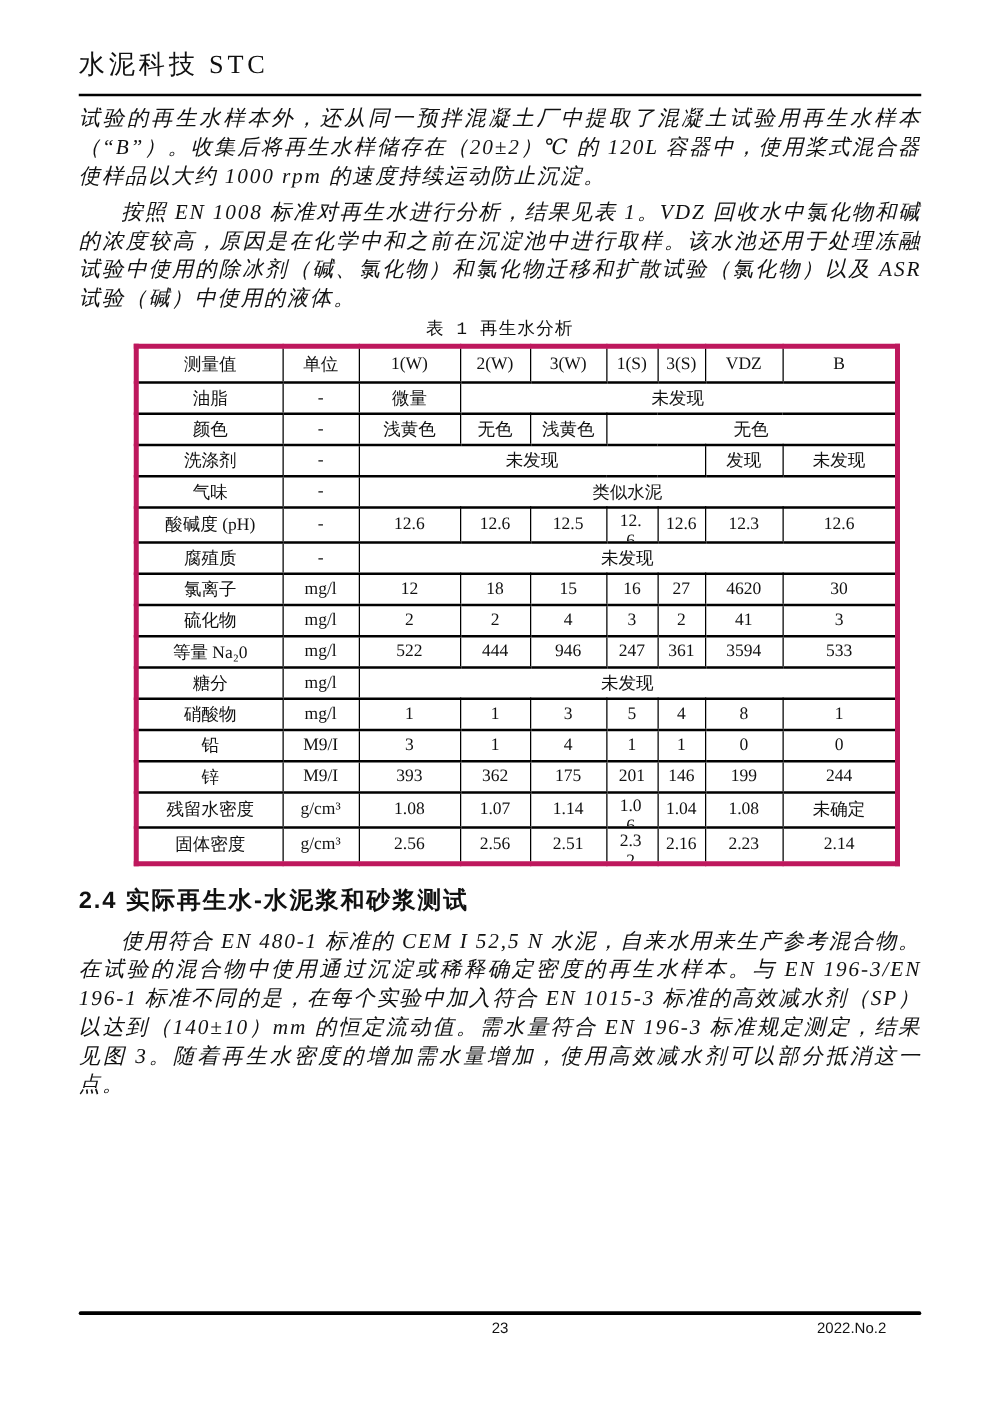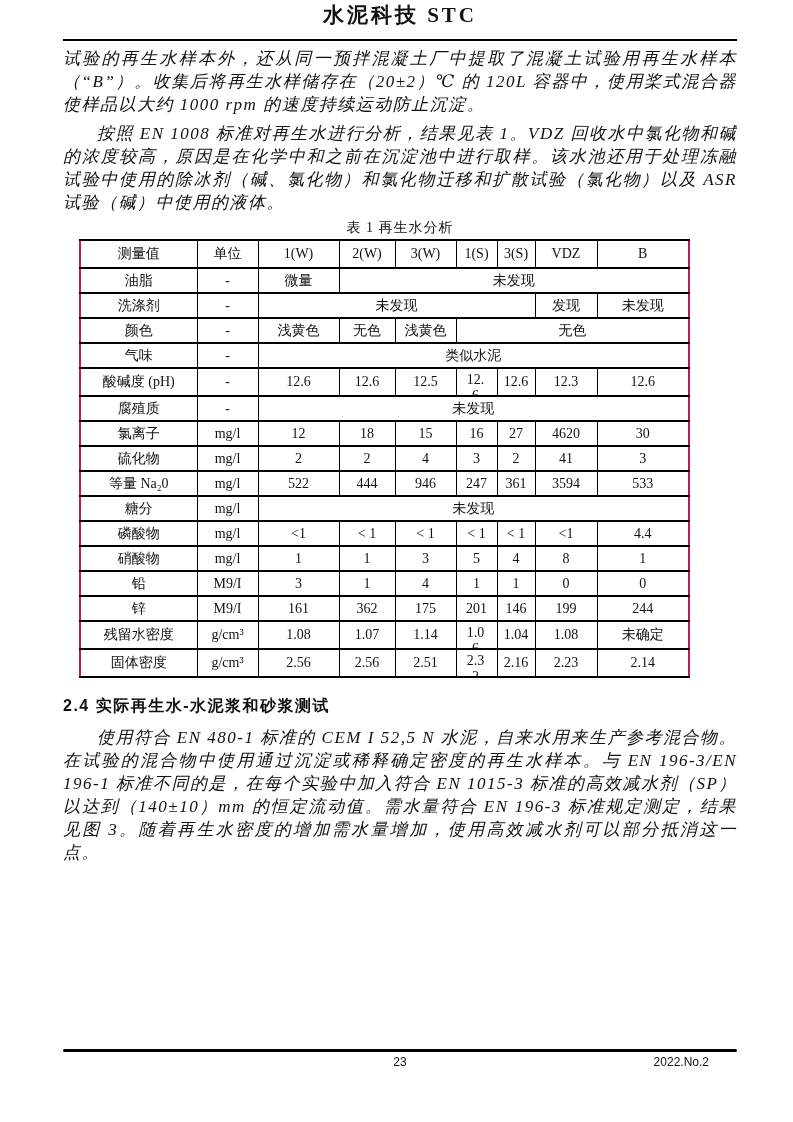--- a/index.html
+++ b/index.html
@@ -9,23 +9,23 @@
     background:#ffffff;
     color:#111;
     font-family:"Liberation Serif","DejaVu Serif",serif;
     overflow:hidden;
     box-sizing:border-box;
   }
   .content{
     position:absolute;left:63px;right:56px;top:0;
   }
   .journal-title{
-    text-align:center;
+    margin-top:36px;
     font-size:21px;
-    font-weight:bold;
+    font-weight:normal;
     letter-spacing:3px;
     height:30px;
     line-height:30px;
   }
   .header-rule{
     margin-top:9px;
     height:2px;
     background:#000;
   }
   p.body-text{
@@ -33,31 +33,31 @@
     font-size:17px;
     line-height:23px;
     letter-spacing:1.5px;
     text-align:justify;
     font-style:italic;
   }
   p.indent{text-indent:2em;}
   .table-caption{
     margin-top:3px;
     text-align:center;
-    font-family:Liberation Serif, serif;
+    font-family:Liberation Mono, monospace;
     font-size:14px;
     height:22px;line-height:22px;
     letter-spacing:1px;
   }
   table.analysis{
-    margin-left:16px;
+    margin-left:44px;
     width:609px;
     border-collapse:collapse;
     table-layout:fixed;
-    border:2px solid #be185d;
+    border:4px solid #be185d;
     font-size:14px;
   }
   table.analysis th, table.analysis td{
     border:1px solid #000;
     border-top-width:2px;
     border-bottom-width:2px;
     font-weight:normal;
     text-align:center;
     padding:0;
     height:23px;
@@ -71,21 +71,21 @@
     height:23px;overflow:hidden;
     line-height:16px;padding-top:3px;
     text-align:center;padding-right:2px;
   }
   .col-label{width:117px}.col-unit{width:61px}.col-1w{width:81px}
   .col-2w{width:56px}.col-3w{width:61px}.col-1s{width:41px}
   .col-3s{width:38px}.col-vdz{width:62px}.col-b{width:92px}
   h2.section-heading{
     margin:14px 0 0 0;
     font-family:"Liberation Sans","DejaVu Sans",sans-serif;
-    font-size:16px;
+    font-size:19px;
     font-weight:bold;
     letter-spacing:1.5px;
     height:28px;line-height:28px;
   }
   .footer{
     position:absolute;left:63px;right:56px;top:1049px;height:30px;
     font-family:"Liberation Sans","DejaVu Sans",sans-serif;
     font-size:12px;
   }
   .footer-rule{height:3px;background:#000;border-radius:2px;}
@@ -137,33 +137,33 @@
           </tr>
       </thead>
       <tbody>
           <tr>
             <td>油脂</td>
             <td>-</td>
             <td>微量</td>
             <td colspan="6">未发现</td>
           </tr>
           <tr>
-            <td>洗涤剂</td>
-            <td>-</td>
-            <td colspan="5">未发现</td>
-            <td>发现</td>
-            <td>未发现</td>
-          </tr>
-          <tr>
             <td>颜色</td>
             <td>-</td>
             <td>浅黄色</td>
             <td>无色</td>
             <td>浅黄色</td>
             <td colspan="4">无色</td>
+          </tr>
+          <tr>
+            <td>洗涤剂</td>
+            <td>-</td>
+            <td colspan="5">未发现</td>
+            <td>发现</td>
+            <td>未发现</td>
           </tr>
           <tr>
             <td>气味</td>
             <td>-</td>
             <td colspan="7">类似水泥</td>
           </tr>
           <tr>
             <td>酸碱度 (pH)</td>
             <td>-</td>
             <td>12.6</td>
@@ -213,31 +213,20 @@
             <td class="flush">361</td>
             <td>3594</td>
             <td>533</td>
           </tr>
           <tr>
             <td>糖分</td>
             <td>mg/l</td>
             <td colspan="7">未发现</td>
           </tr>
           <tr>
-            <td>磷酸物</td>
-            <td>mg/l</td>
-            <td>&lt;1</td>
-            <td>&lt; 1</td>
-            <td>&lt; 1</td>
-            <td class="flush">&lt; 1</td>
-            <td class="flush">&lt; 1</td>
-            <td>&lt;1</td>
-            <td>4.4</td>
-          </tr>
-          <tr>
             <td>硝酸物</td>
             <td>mg/l</td>
             <td>1</td>
             <td>1</td>
             <td>3</td>
             <td>5</td>
             <td>4</td>
             <td>8</td>
             <td>1</td>
           </tr>
@@ -248,21 +237,21 @@
             <td>1</td>
             <td>4</td>
             <td>1</td>
             <td>1</td>
             <td>0</td>
             <td>0</td>
           </tr>
           <tr>
             <td>锌</td>
             <td>M9/I</td>
-            <td>161</td>
+            <td>393</td>
             <td>362</td>
             <td>175</td>
             <td class="flush">201</td>
             <td class="flush">146</td>
             <td>199</td>
             <td>244</td>
           </tr>
           <tr>
             <td>残留水密度</td>
             <td>g/cm³</td>

